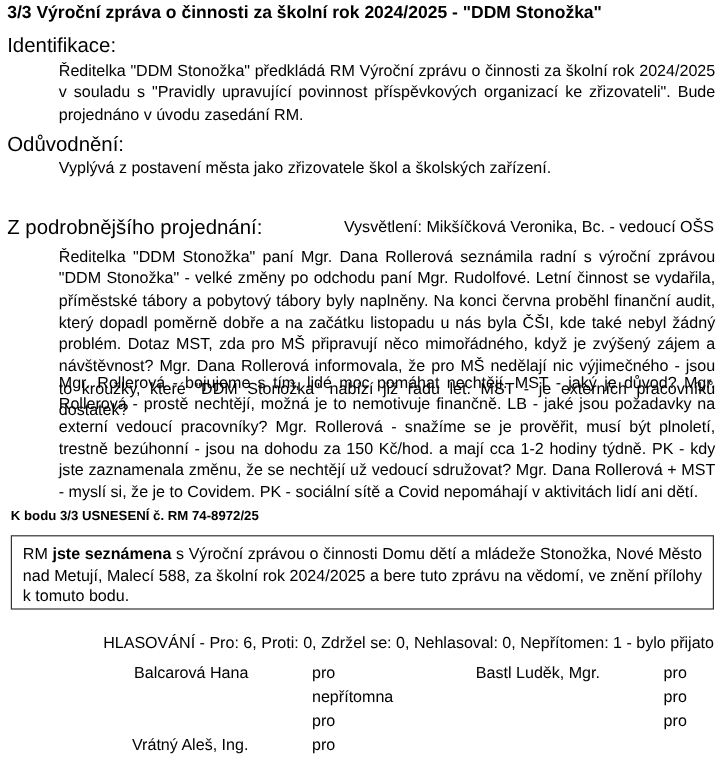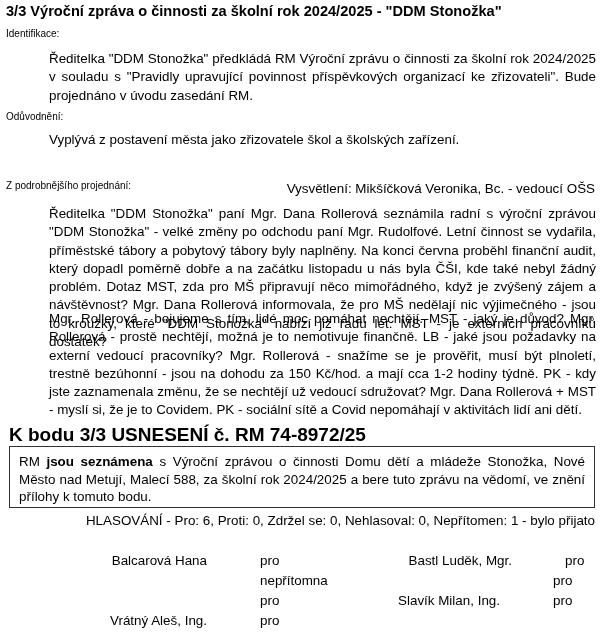--- a/index.html
+++ b/index.html
@@ -1,29 +1,29 @@
 <!DOCTYPE html>
 <html><head>
   <meta charset="utf-8">
   <style>
     html, body { margin: 0; padding: 0; background: #ffffff; }
     body {
       width: 602px; height: 635px; overflow: hidden; position: relative;
       font-family: "Liberation Sans", sans-serif; color: #000; font-size: 13.4px;
     }
     .title { position: absolute; left: 6px; top: 3px; font-weight: bold; font-size: 14.6px; white-space: nowrap; }
-    .label { position: absolute; left: 6px; font-size: 10px; white-space: nowrap; }
+    .label { position: absolute; left: 6px; font-size: 17px; white-space: nowrap; }
     .para { position: absolute; left: 49px; width: 547px; text-align: justify; line-height: 18.3px; font-size: 13.4px; }
     .right { position: absolute; right: 7px; white-space: nowrap; }
-    .resolution-head { position: absolute; left: 9px; top: 424px; font-weight: bold; font-size: 19px; white-space: nowrap; }
+    .resolution-head { position: absolute; left: 9px; top: 424px; font-weight: bold; font-size: 11px; white-space: nowrap; }
     .res-box {
       position: absolute; left: 9px; top: 446px; width: 566px; height: 48px;
       border: 1.3px solid #333; padding: 6px 9px 6px 9px; line-height: 17.6px; text-align: justify;
     }
-    .votes { position: absolute; right: 7px; top: 513px; white-space: nowrap; }
+    .votes { position: absolute; right: 7px; top: 528px; white-space: nowrap; }
     .voter-row { position: absolute; height: 19px; white-space: nowrap; }
     .voter-name { position: absolute; right: 0; }
     .voter-vote { position: absolute; margin-left: 47px; }
   </style>
 </head>
 <body>
 
 <div>
   <div class="title">3/3 Výroční zpráva o činnosti za školní rok 2024/2025 - "DDM Stonožka"</div>
 
@@ -33,21 +33,21 @@
   <div class="label" style="top:111px;">Odůvodnění:</div>
   <div class="para" style="top:131px;">Vyplývá z postavení města jako zřizovatele škol a školských zařízení.</div>
   <div class="right" style="top:156px;margin-top:25px;">Vysvětlení: Mikšíčková Veronika, Bc. - vedoucí OŠS</div>
 
   <div class="label" style="top:180px;">Z podrobnějšího projednání:</div>
   <div class="para" style="top:205px;">Ředitelka "DDM Stonožka" paní Mgr. Dana Rollerová seznámila radní s výroční zprávou "DDM Stonožka" - velké změny po odchodu paní Mgr. Rudolfové. Letní činnost se vydařila, příměstské tábory a pobytový tábory byly naplněny. Na konci června proběhl finanční audit, který dopadl poměrně dobře a na začátku listopadu u nás byla ČŠI, kde také nebyl žádný problém. Dotaz MST, zda pro MŠ připravují něco mimořádného, když je zvýšený zájem a návštěvnost? Mgr. Dana Rollerová informovala, že pro MŠ nedělají nic výjimečného - jsou to kroužky, které "DDM Stonožka" nabízí již řadu let. MST - je externích pracovníků dostatek?</div>
   <div class="para" style="top:310px;">Mgr. Rollerová - bojujeme s tím, lidé moc pomáhat nechtějí. MST - jaký je důvod? Mgr. Rollerová - prostě nechtějí, možná je to nemotivuje finančně. LB - jaké jsou požadavky na externí vedoucí pracovníky? Mgr. Rollerová - snažíme se je prověřit, musí být plnoletí, trestně bezúhonní - jsou na dohodu za 150 Kč/hod. a mají cca 1-2 hodiny týdně. PK - kdy jste zaznamenala změnu, že se nechtějí už vedoucí sdružovat? Mgr. Dana Rollerová + MST - myslí si, že je to Covidem. PK - sociální sítě a Covid nepomáhají v aktivitách lidí ani dětí.</div>
 
   <div class="resolution-head">K bodu 3/3 USNESENÍ č. RM 74-8972/25</div>
   <div class="res-box">
-    <span>RM </span><b>jsou seznámena</b><span> s Výroční zprávou o činnosti Domu dětí a mládeže Stonožka, Nové Město nad Metují, Malecí 588, za školní rok 2024/2025 a bere tuto zprávu na vědomí, ve znění přílohy k tomuto bodu.</span>
+    <span>RM </span><b>jste seznámena</b><span> s Výroční zprávou o činnosti Domu dětí a mládeže Stonožka, Nové Město nad Metují, Malecí 588, za školní rok 2024/2025 a bere tuto zprávu na vědomí, ve znění přílohy k tomuto bodu.</span>
   </div>
 
   <div class="votes">HLASOVÁNÍ - Pro: 6, Proti: 0, Zdržel se: 0, Nehlasoval: 0, Nepřítomen: 1 - bylo přijato</div>
 
   <div>
     <div class="voter-row" style="left:0; width:207px; top:553px;">
       <span class="voter-name">Balcarová Hana</span>
       <span class="voter-vote" style="left:213px;">pro</span>
     </div>
     <div class="voter-row" style="left:0; width:207px; top:573px;">
@@ -56,25 +56,24 @@
     <div class="voter-row" style="left:0; width:207px; top:593px;">
       <span class="voter-vote" style="left:213px;">pro</span>
     </div>
     <div class="voter-row" style="left:0; width:207px; top:613px;">
       <span class="voter-name">Vrátný Aleš, Ing.</span>
       <span class="voter-vote" style="left:213px;">pro</span>
     </div>
   </div>
 
   <div>
-    <div class="voter-row" style="left:12px; width:500px; top:553px;">
+    <div class="voter-row" style="left:0; width:500px; top:553px;">
       <span class="voter-name">Bastl Luděk, Mgr.</span>
       <span class="voter-vote" style="left:506px;">pro</span>
     </div>
     <div class="voter-row" style="left:0; width:500px; top:573px;">
       <span class="voter-vote" style="left:506px;">pro</span>
     </div>
     <div class="voter-row" style="left:0; width:500px; top:593px;">
-      <span class="voter-name">Slavík Milan, Ing.</span>
       <span class="voter-vote" style="left:506px;">pro</span>
     </div>
   </div>
 </div>
 
 </body></html>

